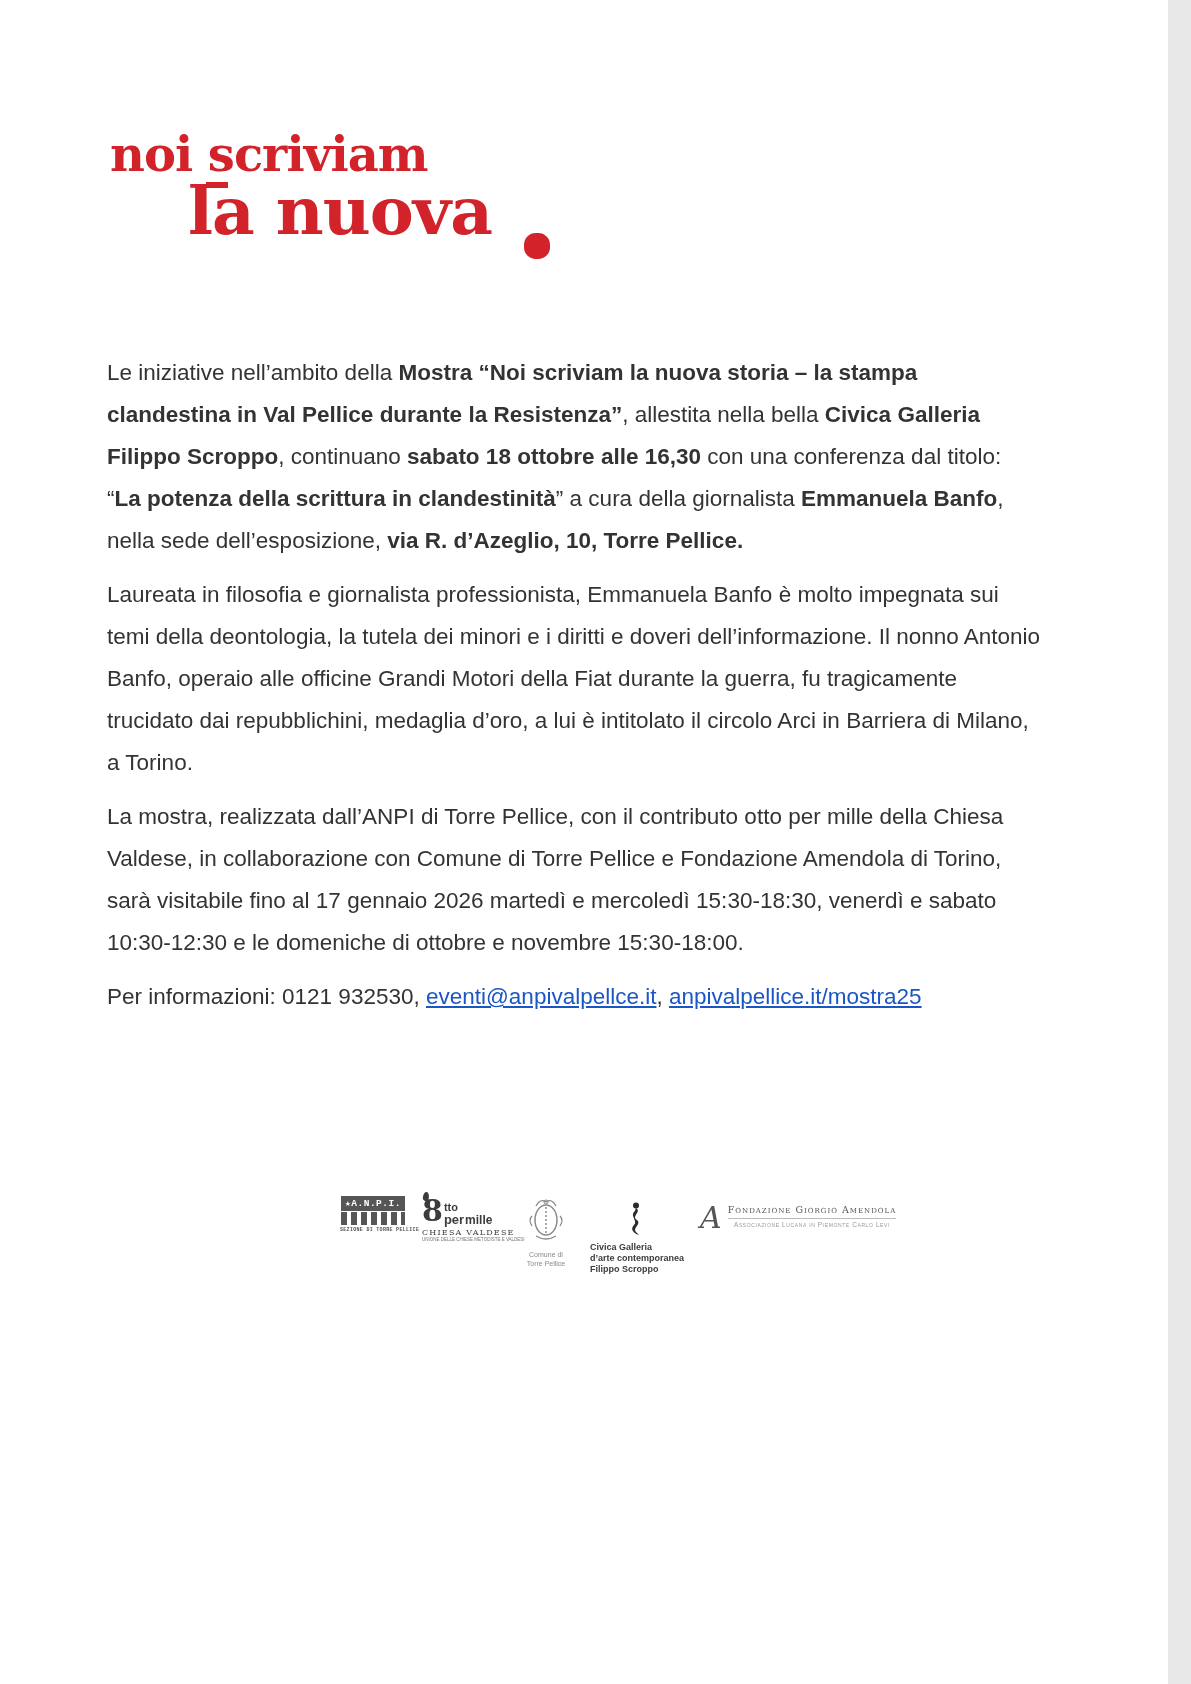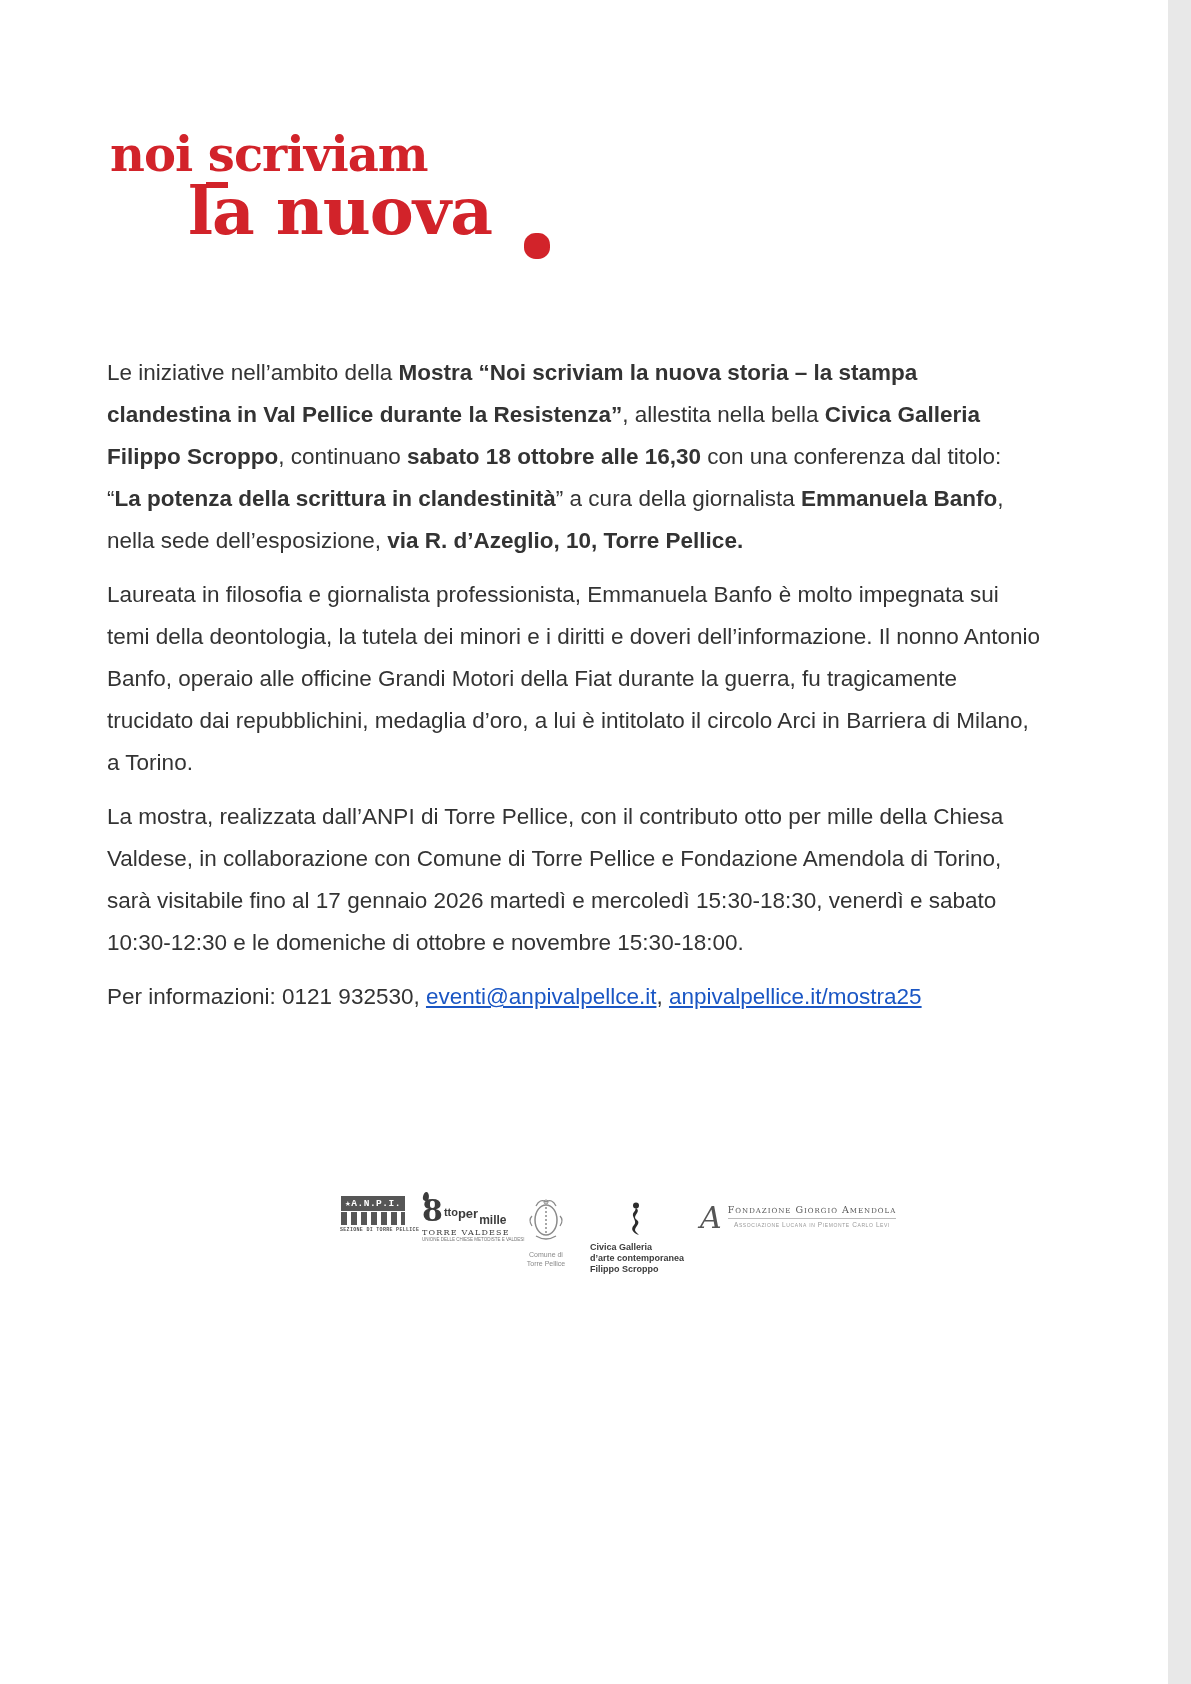--- a/index.html
+++ b/index.html
@@ -65,21 +65,21 @@
 
   
   .logo-otto{width:80px;text-align:left;color:#3c3c3c;}
   .otto-top{display:flex;align-items:flex-end;line-height:1;position:relative;height:30px;}
   .otto-flame{
     position:absolute;left:1px;top:-4px;width:6px;height:9px;background:#3c3c3c;
     border-radius:50% 50% 50% 50%/60% 60% 40% 40%;
     transform:rotate(8deg);
   }
   .otto-8{font-size:30px;font-weight:bold;font-family:"DejaVu Serif",serif;}
-  .otto-words{display:flex;flex-direction:row;margin-left:1px;margin-bottom:6px;}
+  .otto-words{display:flex;flex-direction:column;margin-left:1px;margin-bottom:0;}
   .otto-tto{font-size:11px;font-weight:bold;}
   .otto-per{font-size:13px;font-weight:bold;}
   .otto-mille{font-size:12px;font-weight:bold;margin-left:1px;}
   .otto-name{font-family:"DejaVu Serif",serif;font-size:8px;letter-spacing:1.2px;margin-top:2px;white-space:nowrap;}
   .otto-sub{font-size:4.5px;color:#777;white-space:nowrap;}
 
   
   .logo-comune{width:56px;text-align:center;color:#8a8a8a;}
   .comune-caption{font-size:7px;line-height:9px;margin-top:4px;color:#8a8a8a;}
 
@@ -130,21 +130,21 @@
     <div class="logo-otto">
       <div class="otto-top">
         <span class="otto-flame"></span>
         <span class="otto-8">8</span>
         <span class="otto-words">
           <span class="otto-tto">tto</span>
           <span class="otto-per">per</span>
         </span>
         <span class="otto-mille">mille</span>
       </div>
-      <div class="otto-name">TORRE VALDESE</div>
+      <div class="otto-name">CHIESA VALDESE</div>
       <div class="otto-sub">UNIONE DELLE CHIESE METODISTE E VALDESI</div>
     </div>
 
     <div class="logo-comune">
       <svg width="44" height="46" viewBox="0 0 44 46">
         <ellipse cx="22" cy="24" rx="11" ry="15" fill="none" stroke="#8a8a8a" stroke-width="1.5"></ellipse>
         <line x1="22" y1="11" x2="22" y2="37" stroke="#8a8a8a" stroke-width="1.5" stroke-dasharray="2 2"></line>
         <path d="M12 10 Q16 2 22 6 Q28 2 32 10" fill="none" stroke="#8a8a8a" stroke-width="1.3"></path>
         <path d="M8 20 Q4 24 8 30 M36 20 Q40 24 36 30" fill="none" stroke="#8a8a8a" stroke-width="1.3"></path>
         <path d="M12 40 Q22 46 32 40" fill="none" stroke="#8a8a8a" stroke-width="1.3"></path>

